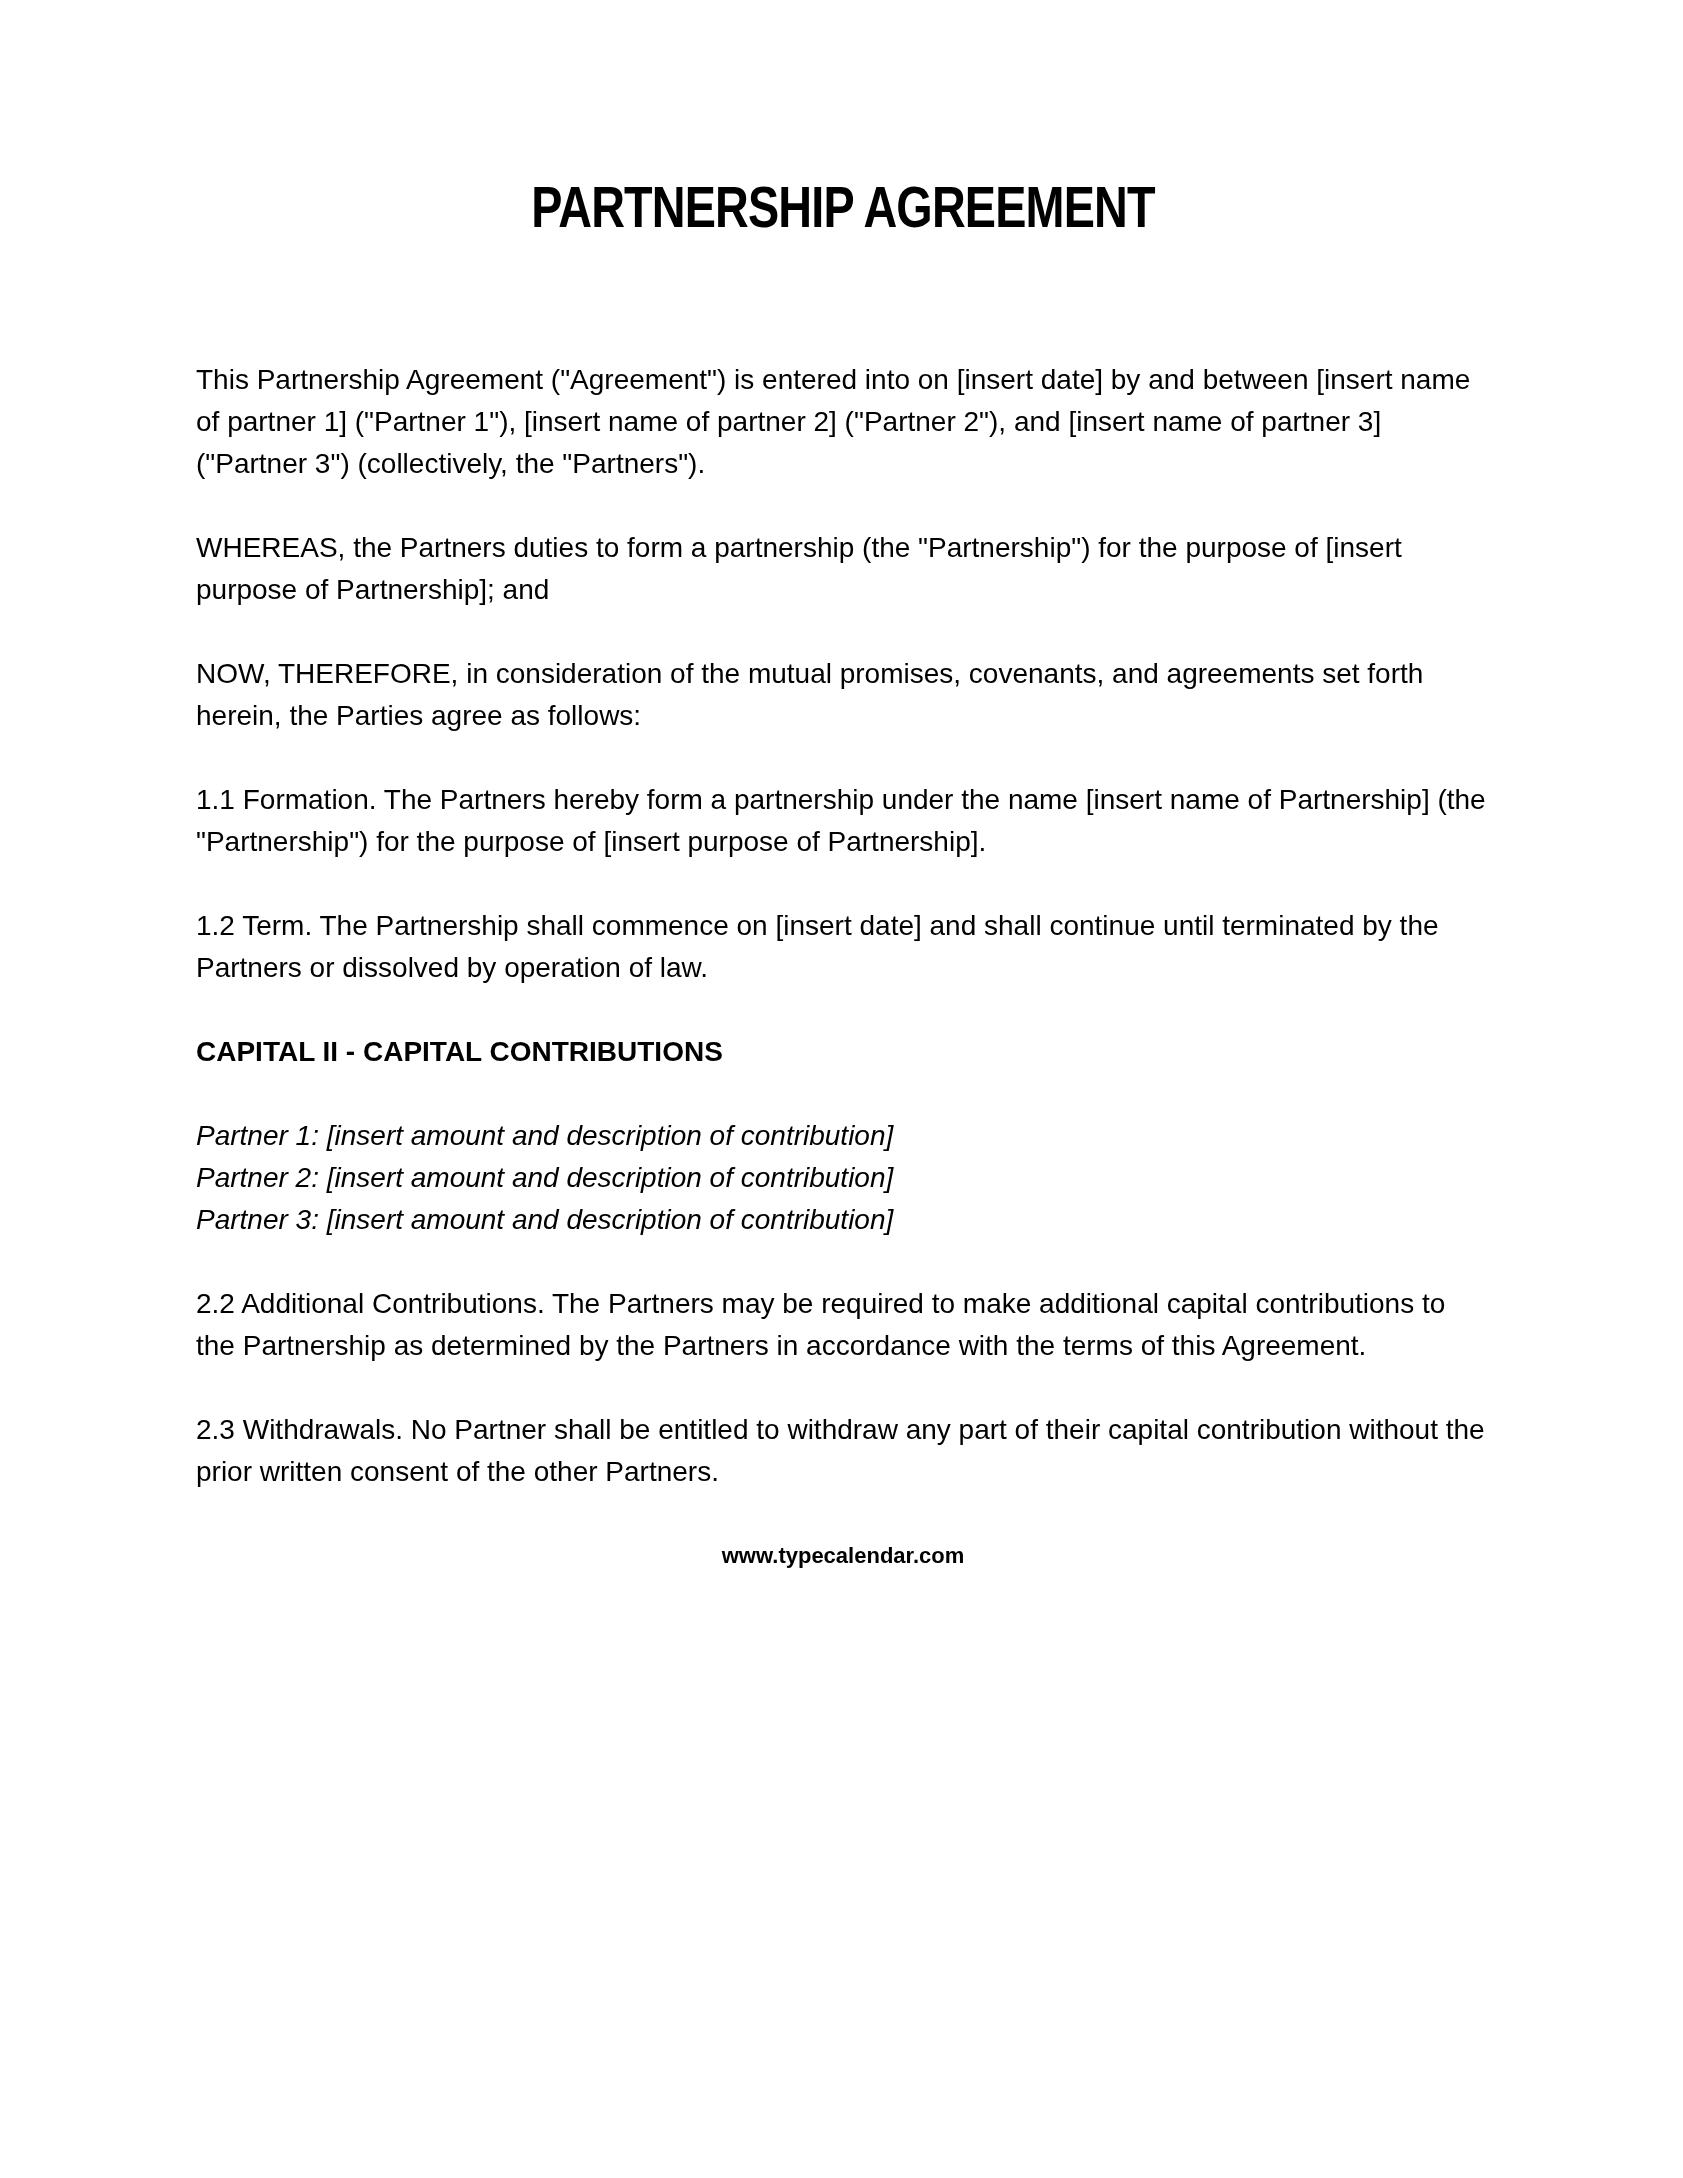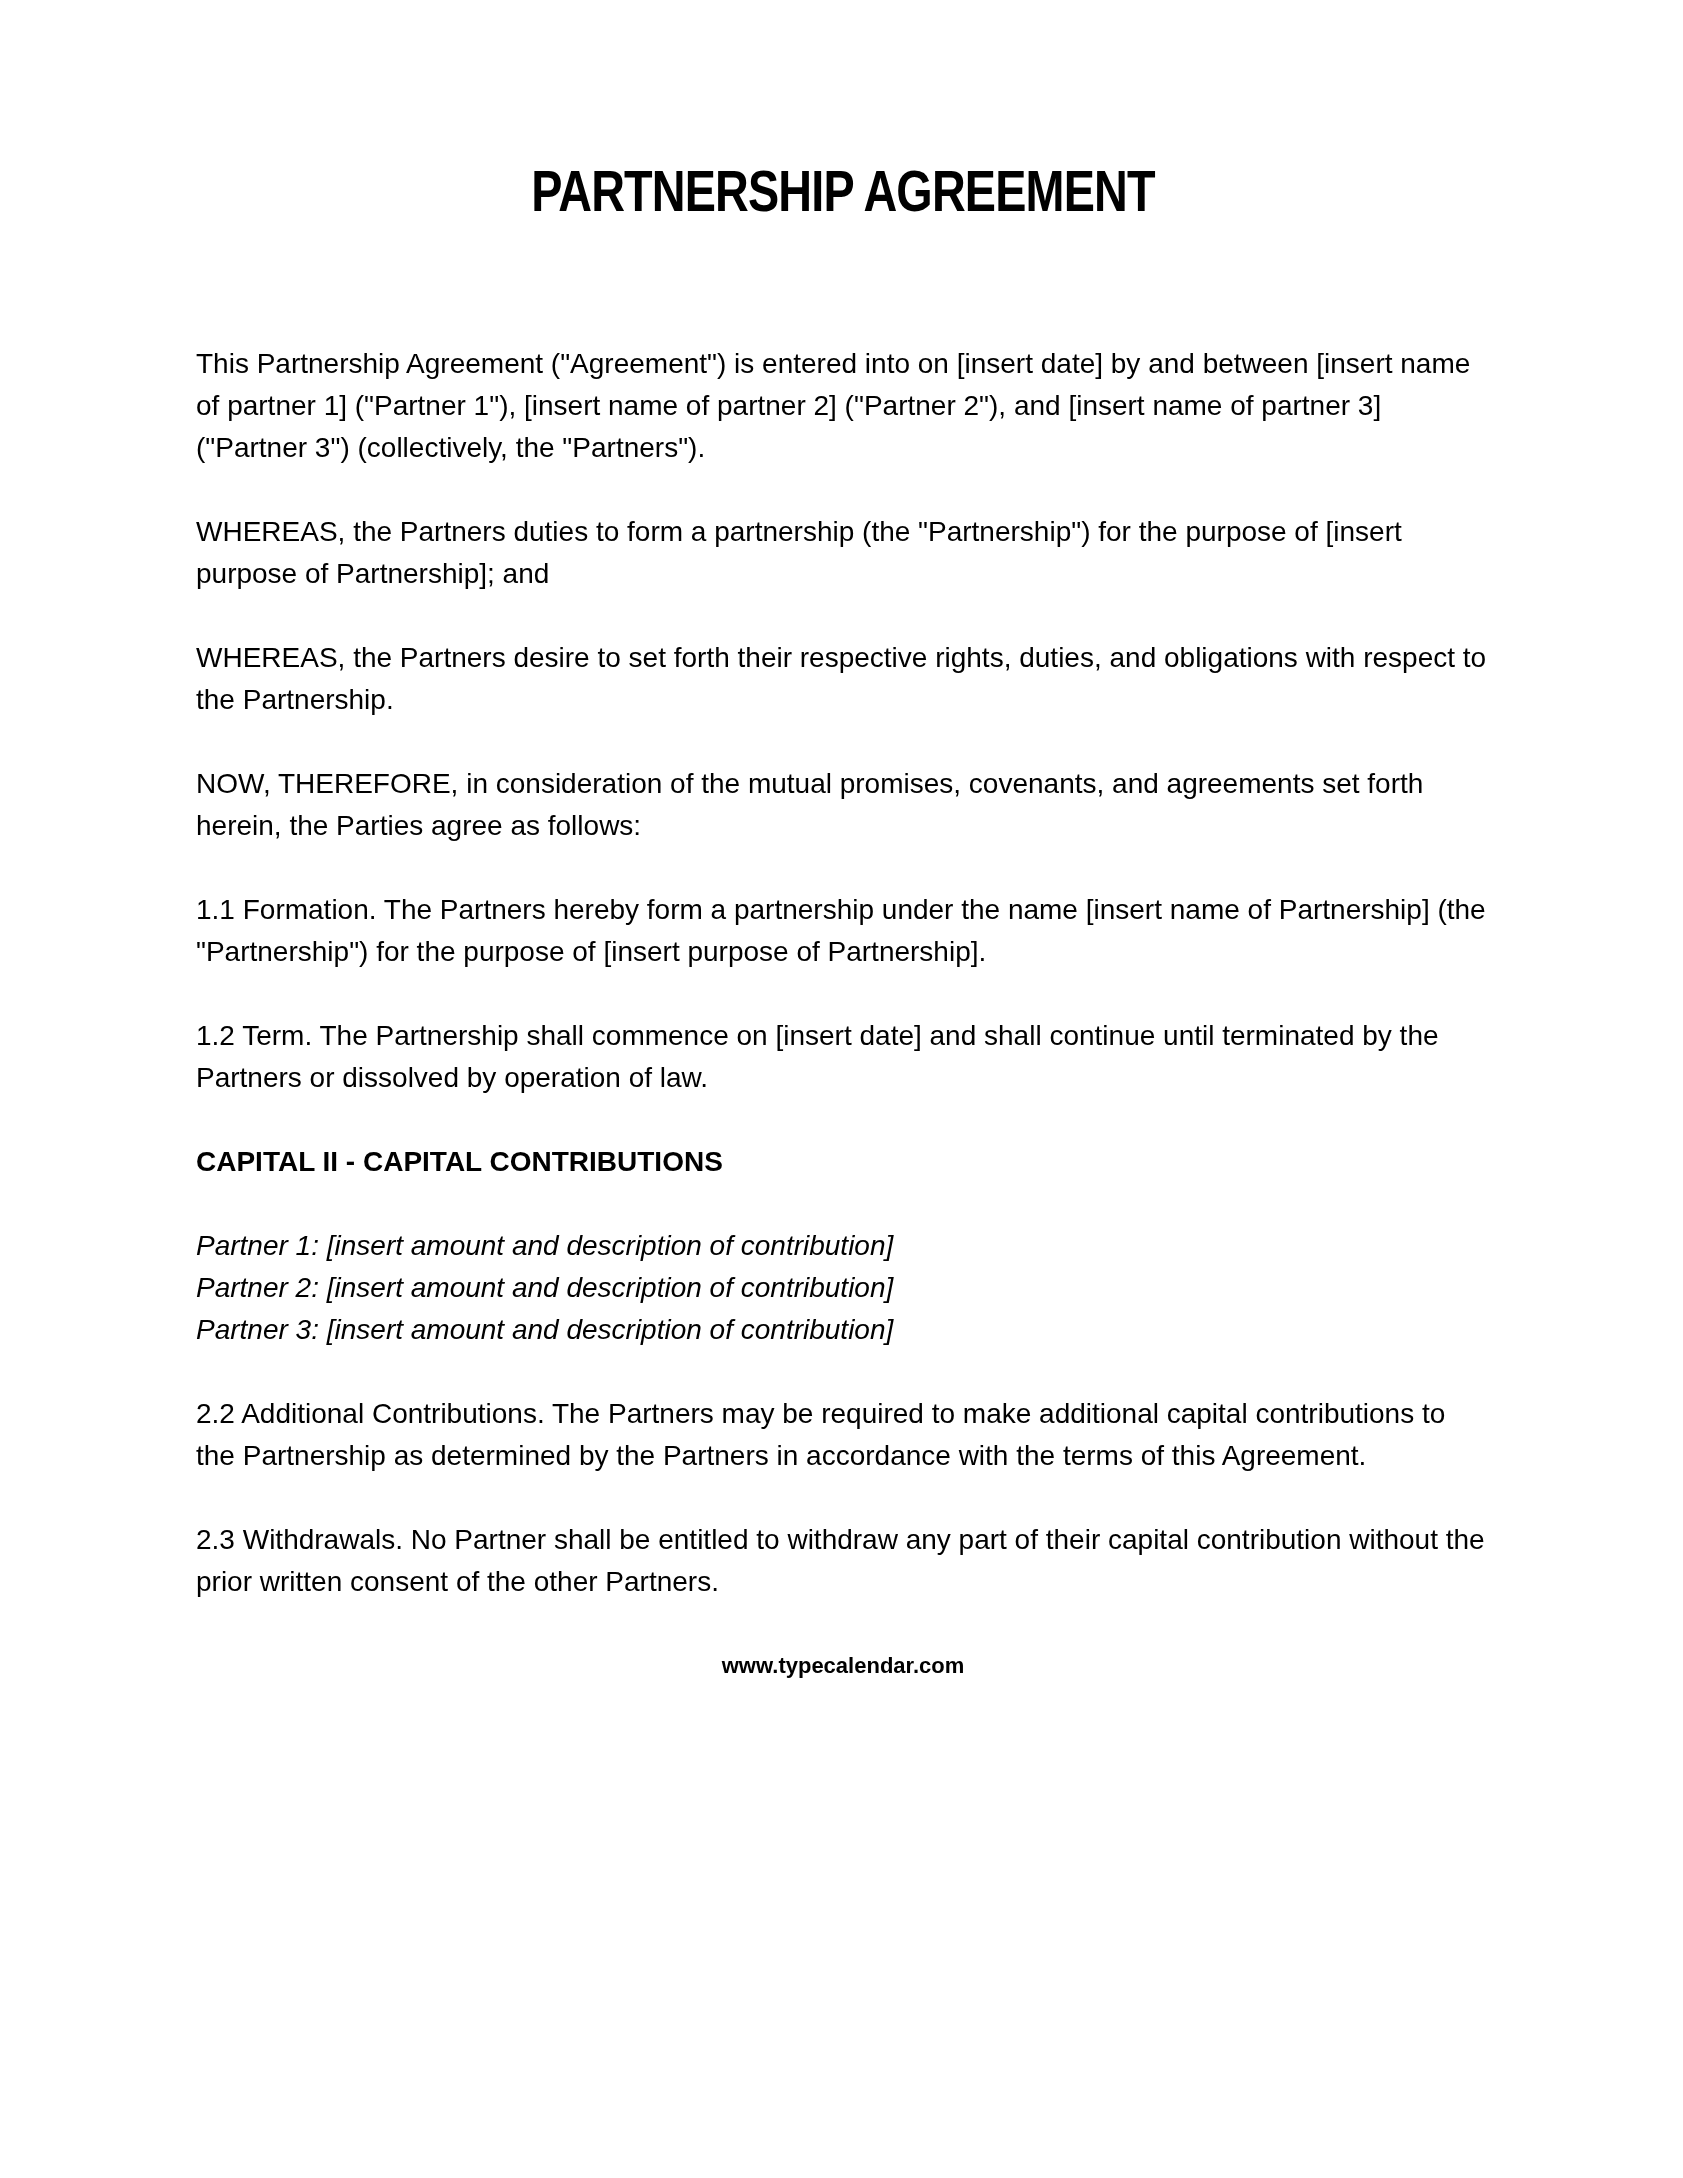--- a/index.html
+++ b/index.html
@@ -10,21 +10,21 @@
   body {
     width: 1683px;
     height: 2178px;
     position: relative;
     font-family: "Liberation Sans", "DejaVu Sans", sans-serif;
     color: #000000;
     -webkit-font-smoothing: antialiased;
   }
   .page {
     position: absolute;
-    top: 1px; left: 0;
+    top: 17px; left: 0;
     width: 1683px;
     height: 1747px;
     box-sizing: border-box;
     padding: 156px 193px 0 196px;
     background: #ffffff;
     overflow: hidden;
   }
   .doc-title {
     text-align: center;
     font-size: 57px;
@@ -67,21 +67,20 @@
 <div class="page">
 
   <h1 class="doc-title">PARTNERSHIP AGREEMENT</h1>
 
   <div class="body-text">
 
     <p class="para">This Partnership Agreement ("Agreement") is entered into on [insert date] by and between [insert name of partner 1] ("Partner 1"), [insert name of partner 2] ("Partner 2"), and [insert name of partner 3] ("Partner 3") (collectively, the "Partners").</p>
 
     <p class="para">WHEREAS, the Partners duties to form a partnership (the "Partnership") for the purpose of [insert purpose of Partnership]; and</p>
 
-    <p class="para">WHEREAS, the Partners desire to set forth their respective rights, duties, and obligations with respect to the Partnership.</p>
 
     <p class="para">NOW, THEREFORE, in consideration of the mutual promises, covenants, and agreements set forth herein, the Parties agree as follows:</p>
 
 
     <p class="para">1.1 Formation. The Partners hereby form a partnership under the name [insert name of Partnership] (the "Partnership") for the purpose of [insert purpose of Partnership].</p>
 
     <p class="para">1.2 Term. The Partnership shall commence on [insert date] and shall continue until terminated by the Partners or dissolved by operation of law.</p>
 
     <p class="heading">CAPITAL II - CAPITAL CONTRIBUTIONS</p>
 

